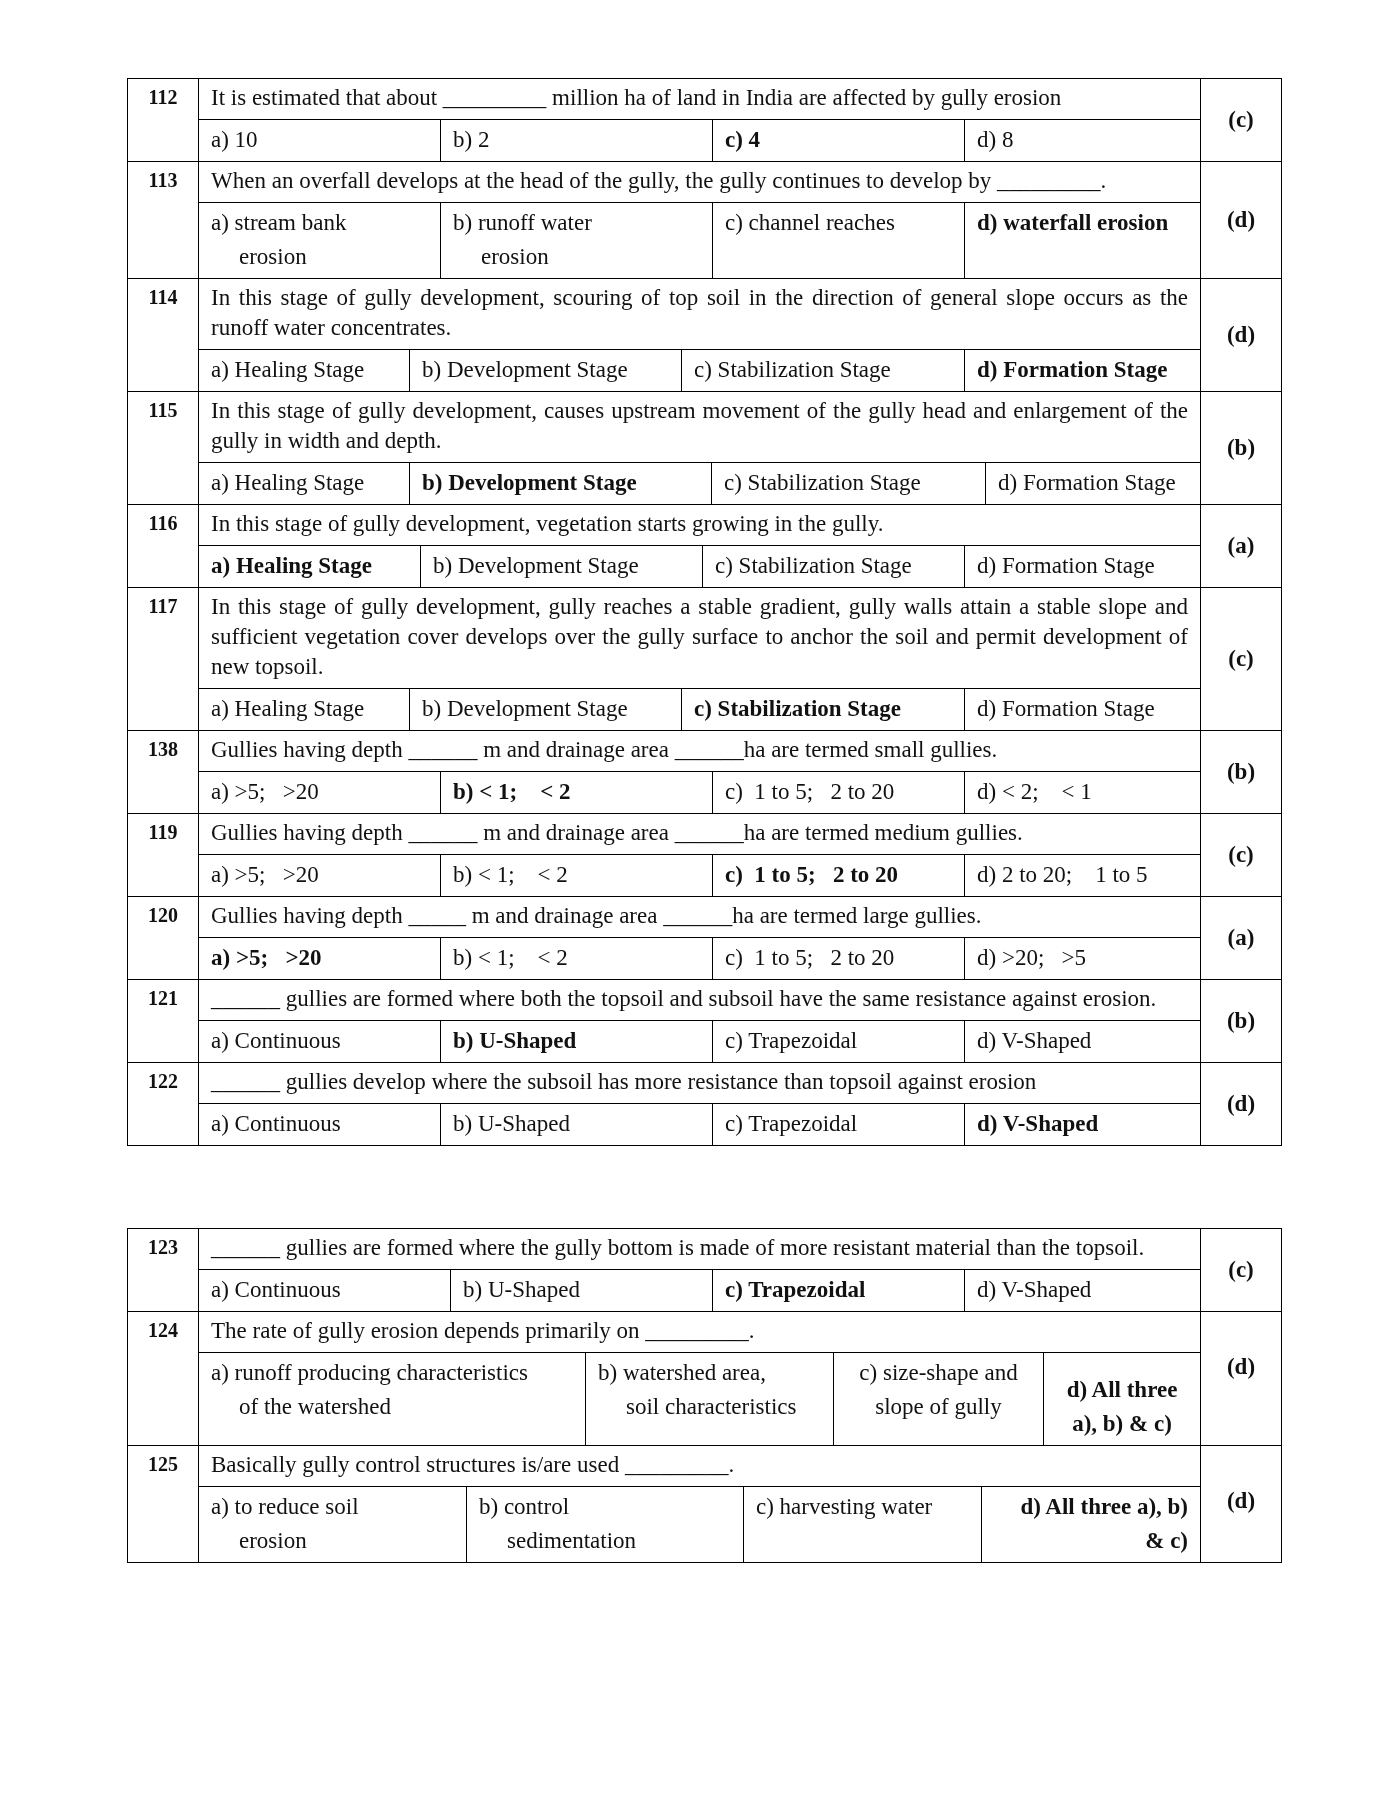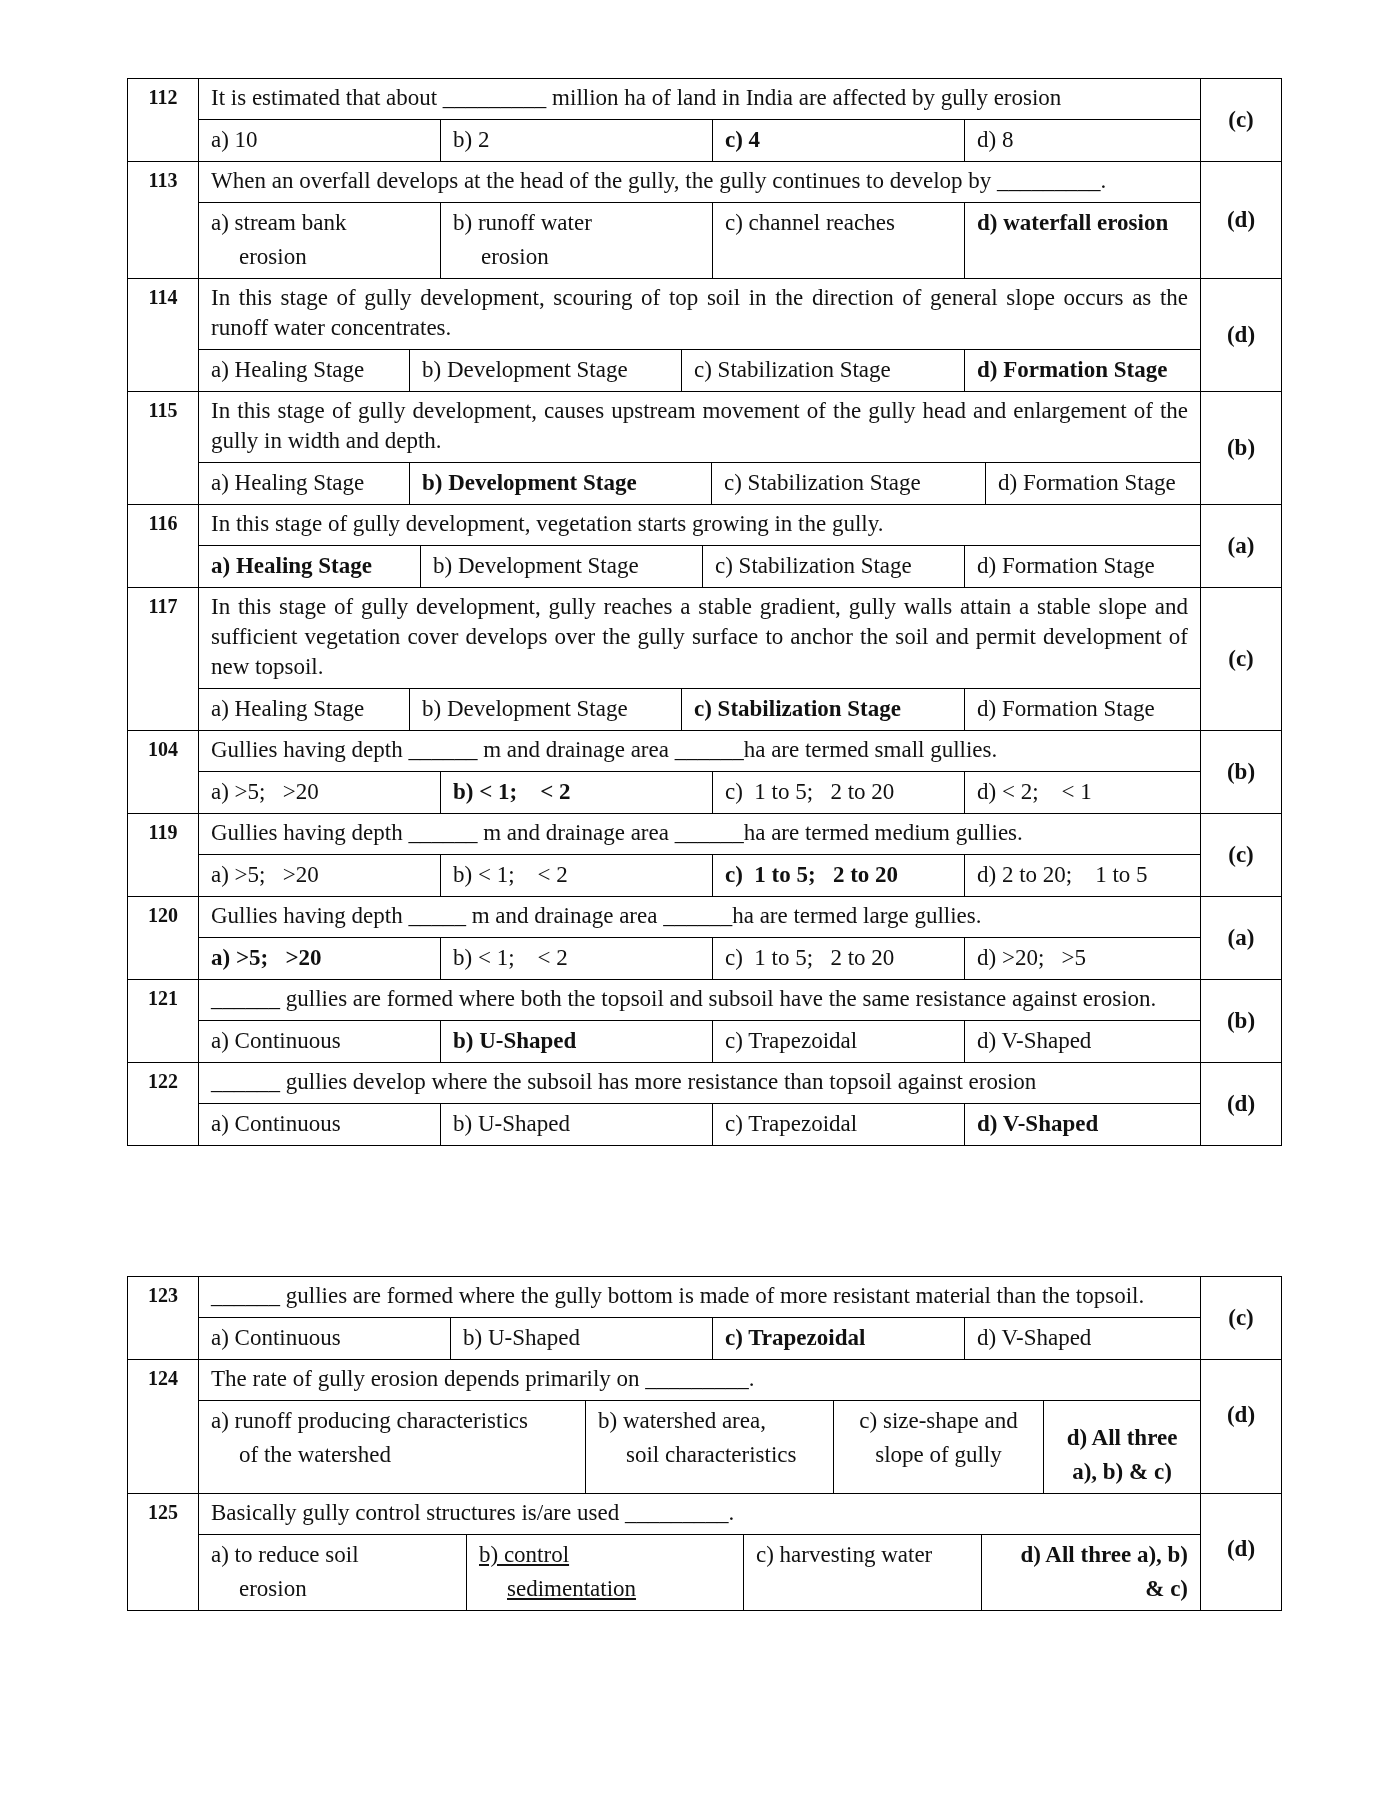--- a/index.html
+++ b/index.html
@@ -1,19 +1,19 @@
 <!DOCTYPE html>
 <html><head>
 <meta charset="utf-8">
 <style>
   html, body { margin: 0; padding: 0; background: #ffffff; }
   body { width: 1389px; height: 1797px; position: relative; font-family: "Liberation Serif", "DejaVu Serif", serif; color: #111; }
   .qtable { position: absolute; left: 127px; width: 1155px; border-collapse: collapse; table-layout: fixed; }
   #t1 { top: 78px; }
-  #t2 { top: 1276px; }
+  #t2 { top: 1228px; }
   .qtable td { border: 1.6px solid #000; padding: 0; vertical-align: top; }
   .qnum { width: 71px; font-weight: bold; font-size: 20px; text-align: center; padding-top: 4px !important; }
   .qnum span { display: block; padding-top: 3px; }
   .ans { width: 81px; font-weight: bold; font-size: 23px; text-align: center; vertical-align: middle !important; }
   .ans.top { vertical-align: top !important; padding-top: 42px !important; }
   .qbody { padding: 0 !important; }
   .qtext { font-size: 23px; line-height: 30px; padding: 4px 12px 6px 12px; text-align: justify; border-bottom: 1.6px solid #000; }
   .opts { display: flex; font-size: 23px; line-height: 34px; }
   .opt { padding: 3px 12px 4px 12px; border-right: 1.6px solid #000; box-sizing: border-box; white-space: pre-wrap; }
   .opt:last-child { border-right: none; }
@@ -33,21 +33,21 @@
   .w-stage2 > .opt:nth-child(4) { flex: 1; }
   .w-stage3 > .opt:nth-child(1) { width: 222px; }
   .w-stage3 > .opt:nth-child(2) { width: 282px; }
   .w-stage3 > .opt:nth-child(3) { width: 262px; }
   .w-stage3 > .opt:nth-child(4) { flex: 1; }
   .w-124 > .opt:nth-child(1) { width: 387px; }
   .w-124 > .opt:nth-child(2) { width: 248px; }
   .w-124 > .opt:nth-child(3) { width: 210px; }
   .w-124 > .opt:nth-child(4) { flex: 1; margin-top: 17px; }
   .w-125 > .opt:nth-child(1) { width: 268px; }
-  .w-125 > .opt:nth-child(2) { width: 277px; text-decoration: underline; }
+  .w-125 > .opt:nth-child(2) { width: 277px; }
   .w-125 > .opt:nth-child(3) { width: 238px; }
   .w-125 > .opt:nth-child(4) { flex: 1; text-align: right; }
   .w-123 > .opt:nth-child(1) { width: 252px; }
   .w-123 > .opt:nth-child(2) { width: 262px; }
   .w-123 > .opt:nth-child(3) { width: 252px; }
   .w-123 > .opt:nth-child(4) { flex: 1; }
   .center2 { text-align: center; }
   .center2 .l2 { padding-left: 0; }
 </style>
 </head>
@@ -145,21 +145,21 @@
             <div class="opt"><span>a) Healing Stage</span></div>
             <div class="opt"><span>b) Development Stage</span></div>
             <div class="opt bold"><span>c) Stabilization Stage</span></div>
             <div class="opt"><span>d) Formation Stage</span></div>
           </div>
         </td>
         <td class="ans">(c)</td>
       </tr>
       <tr>
         <td class="qnum">
-          <span>104</span>
+          <span>138</span>
         </td>
         <td class="qbody">
           <div class="qtext">Gullies having depth ______ m and drainage area ______ha are termed small gullies.</div>
           <div class="opts w-std">
             <div class="opt"><span>a) &gt;5;   &gt;20</span></div>
             <div class="opt bold"><span>b) &lt; 1;    &lt; 2</span></div>
             <div class="opt"><span>c)  1 to 5;   2 to 20</span></div>
             <div class="opt"><span>d) &lt; 2;    &lt; 1</span></div>
           </div>
         </td>

